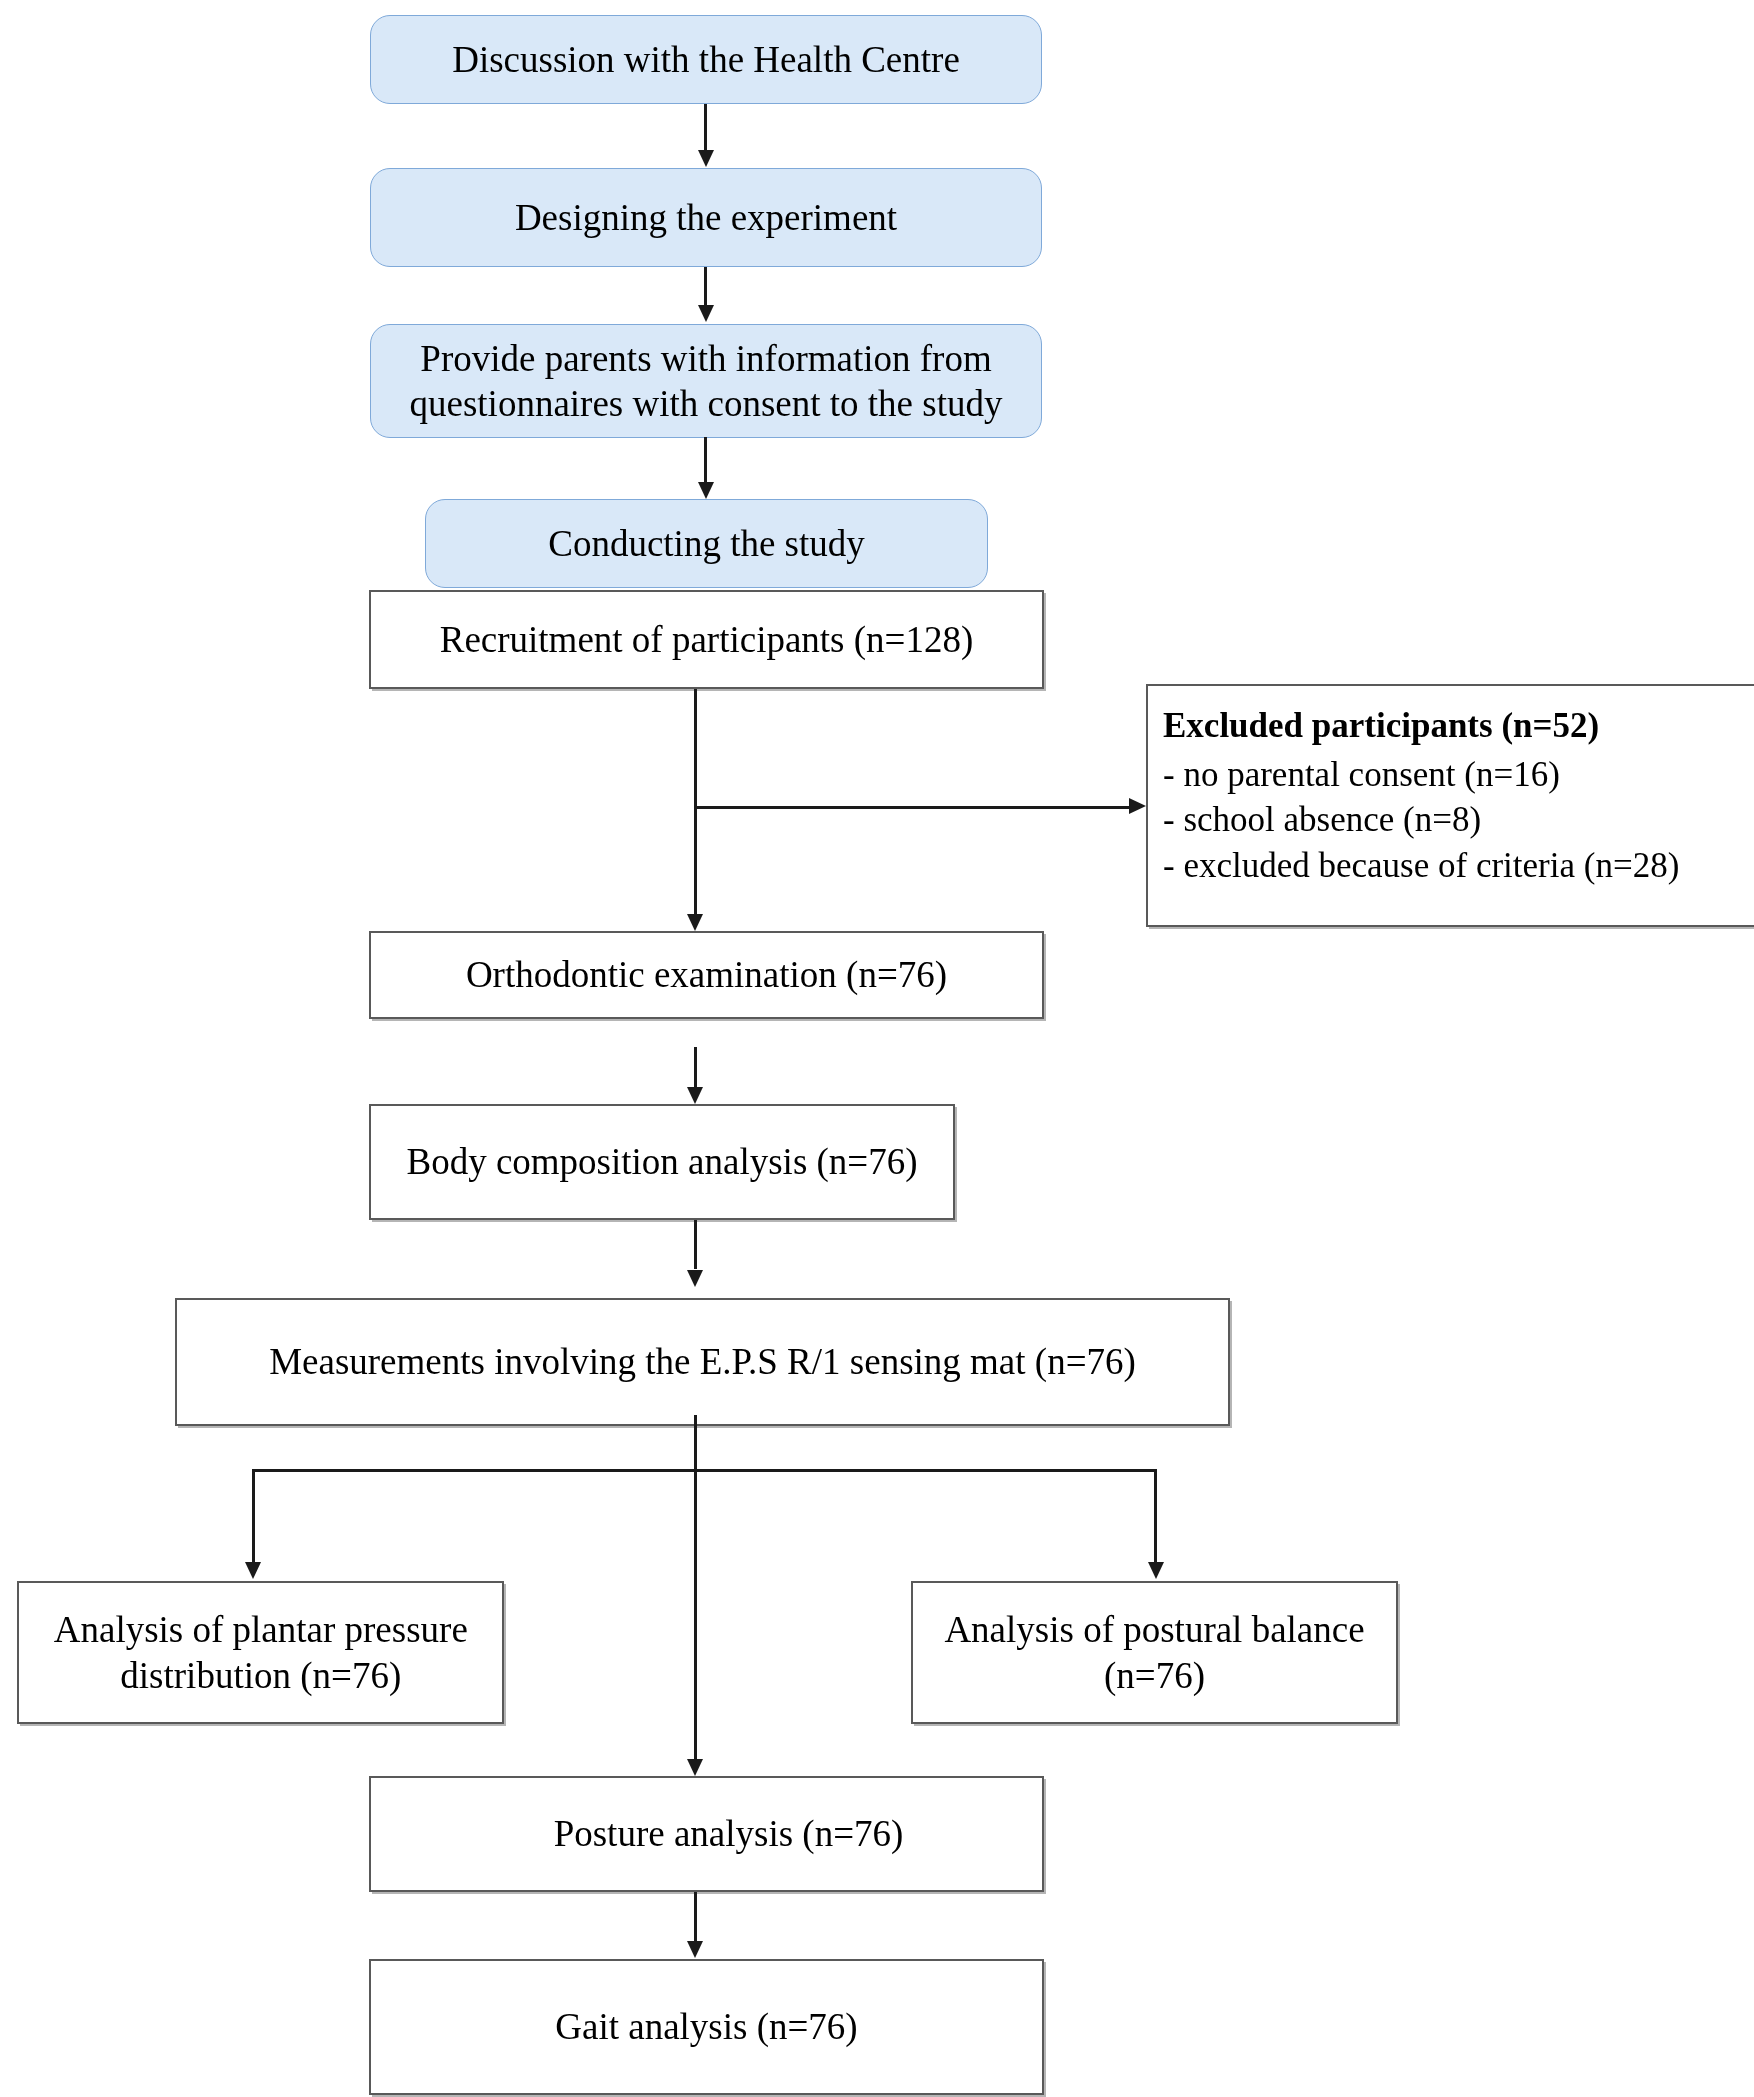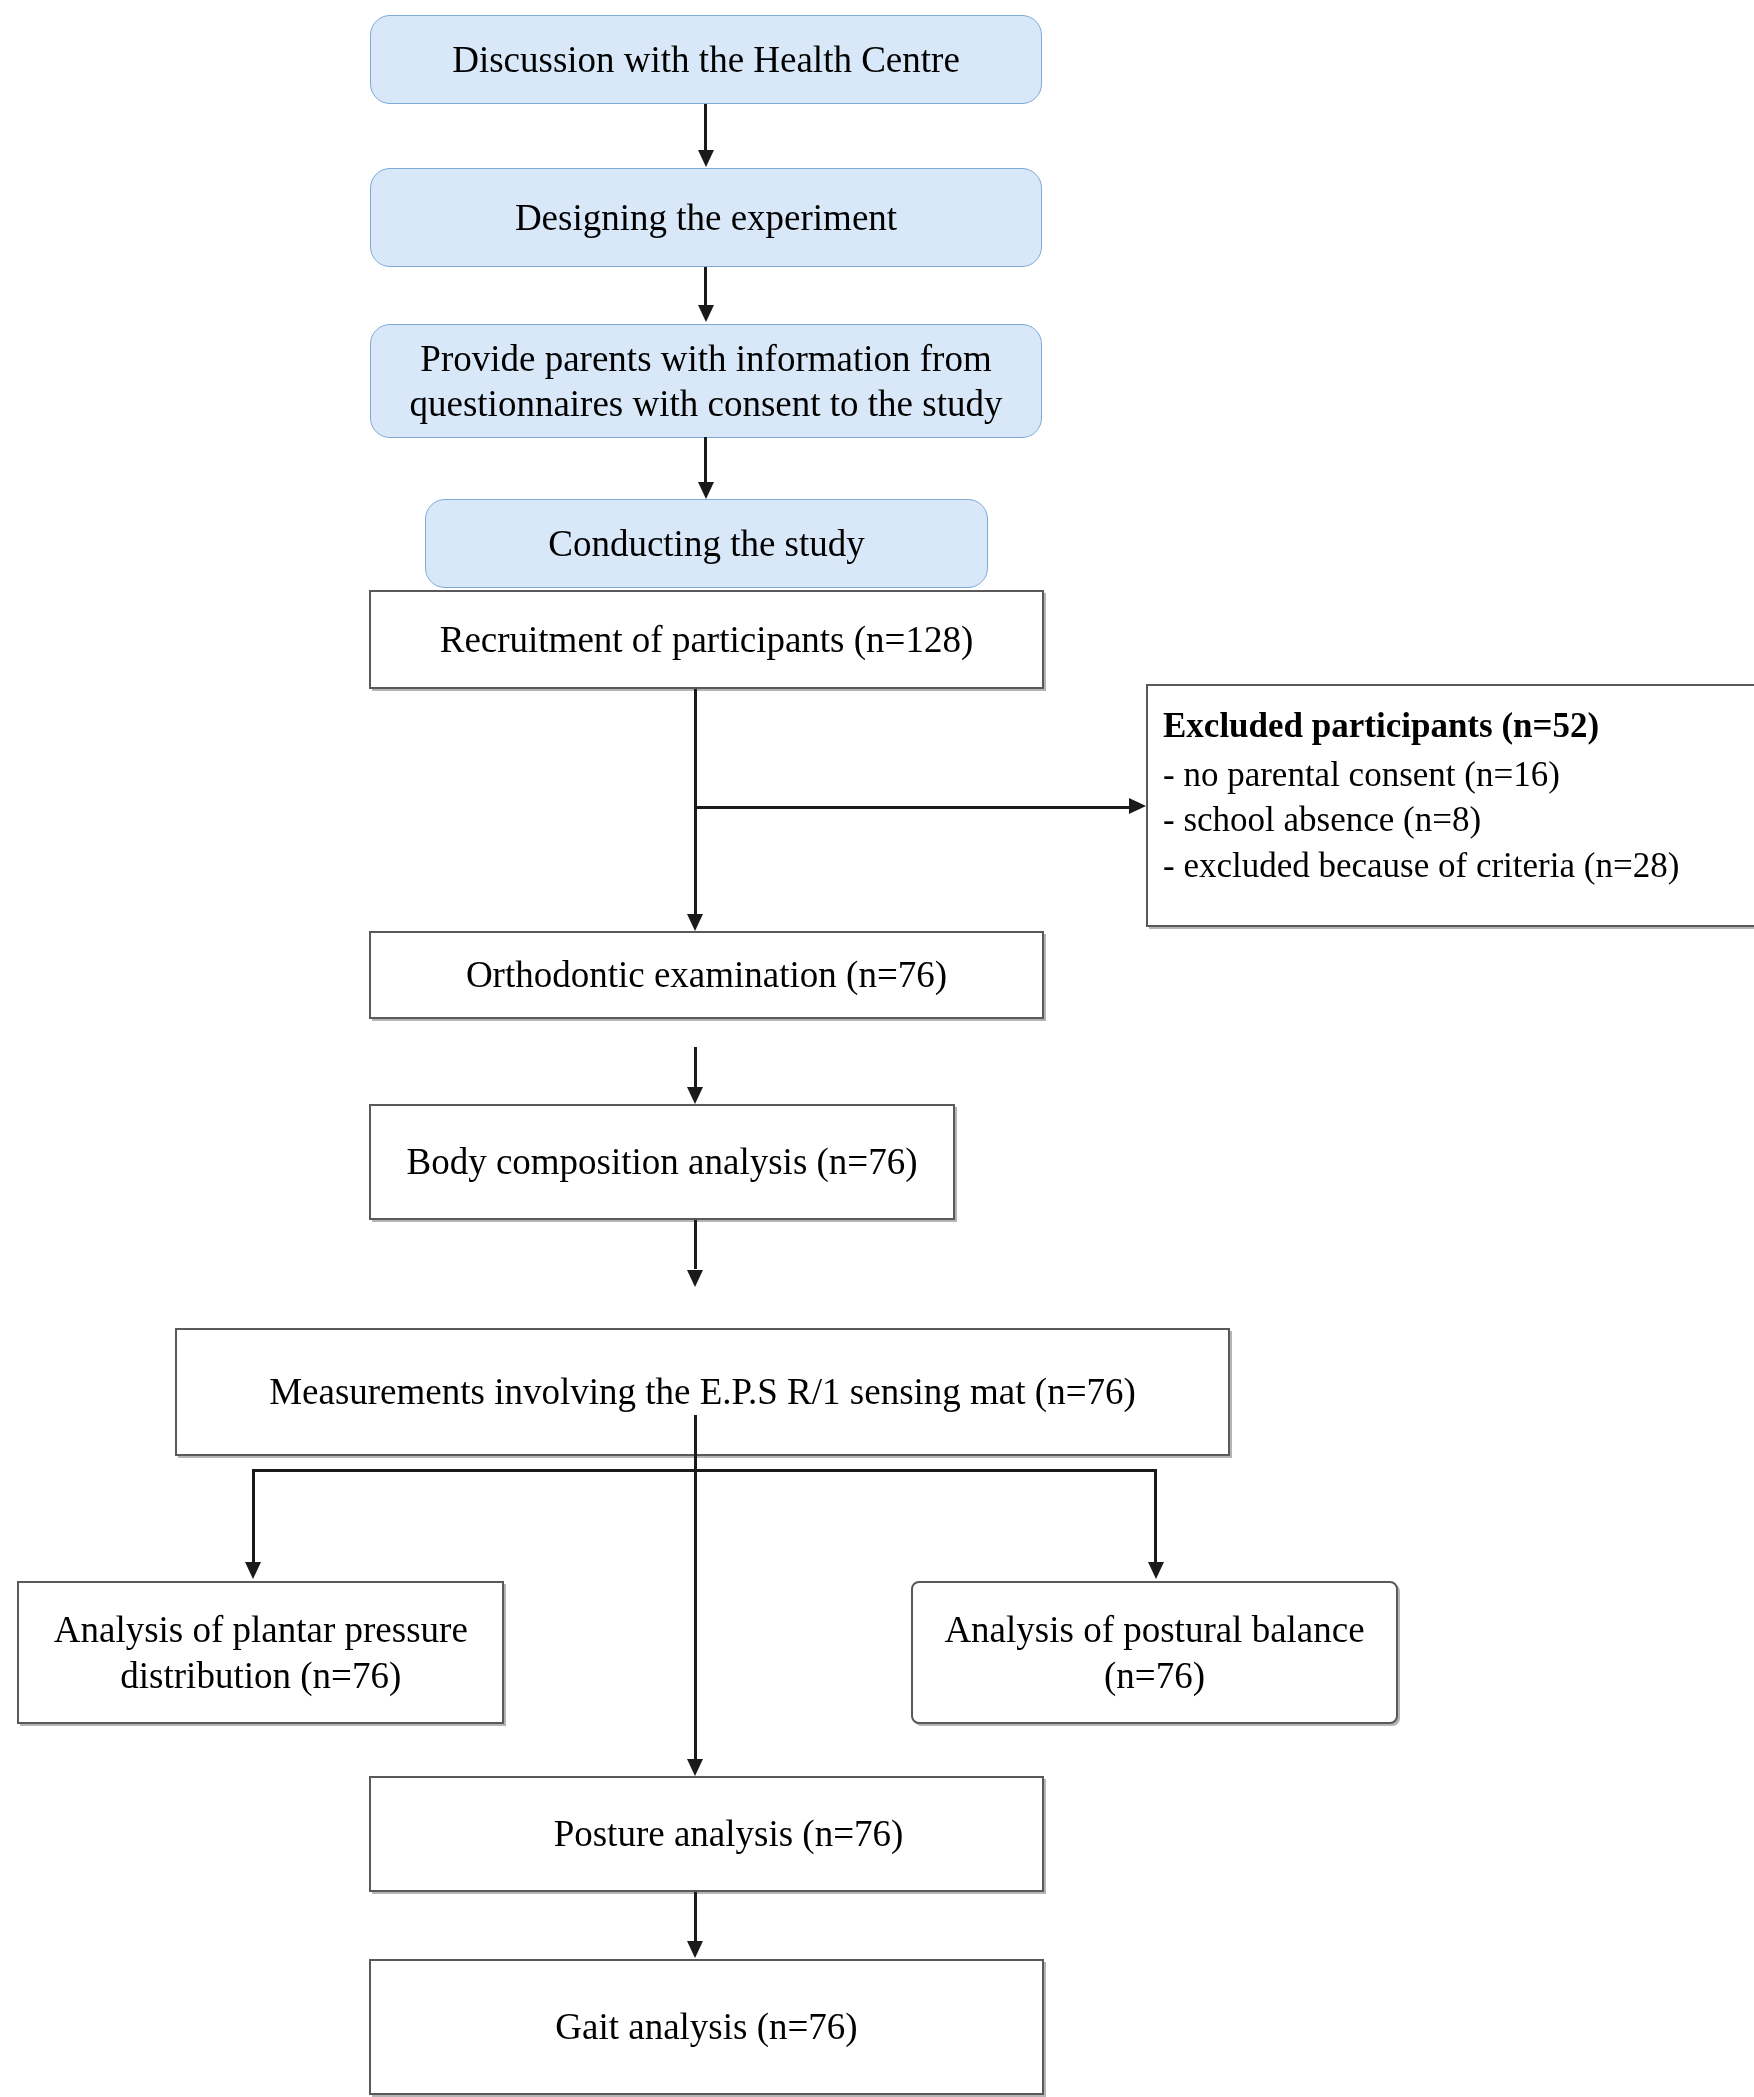--- a/index.html
+++ b/index.html
@@ -114,32 +114,32 @@
   </div>
 
   <div class="node node-white" style="left:369px; top:931px; width:675px; height:88px;">
     <span class="node-text">Orthodontic examination (n=76)</span>
   </div>
 
   <div class="node node-white" style="left:369px; top:1104px; width:586px; height:116px;">
     <span class="node-text">Body composition analysis (n=76)</span>
   </div>
 
-  <div class="node node-white" style="left:175px; top:1328px; width:1055px; height:128px;">
+  <div class="node node-white" style="left:175px; top:1298px; width:1055px; height:128px;">
     <span class="node-text">Measurements involving the E.P.S R/1 sensing mat (n=76)</span>
   </div>
 
   <div class="node node-white" style="left:17.3px; top:1581px; width:487px; height:143px;">
     <span class="node-text">
       <span>Analysis of plantar pressure</span><br>
       <span>distribution (n=76)</span>
     </span>
   </div>
 
-  <div class="node node-white" style="left:911px; top:1581px; width:487px; height:143px;border-radius:8px;">
+  <div class="node node-white" style="left:911px; top:1581px; width:487px; height:143px;">
     <span class="node-text">
       <span>Analysis of postural balance</span><br>
       <span>(n=76)</span>
     </span>
   </div>
 
   <div class="node node-white" style="left:369px; top:1776px; width:675px; height:116px;padding-left:44px;">
     <span class="node-text">Posture analysis (n=76)</span>
   </div>
 

